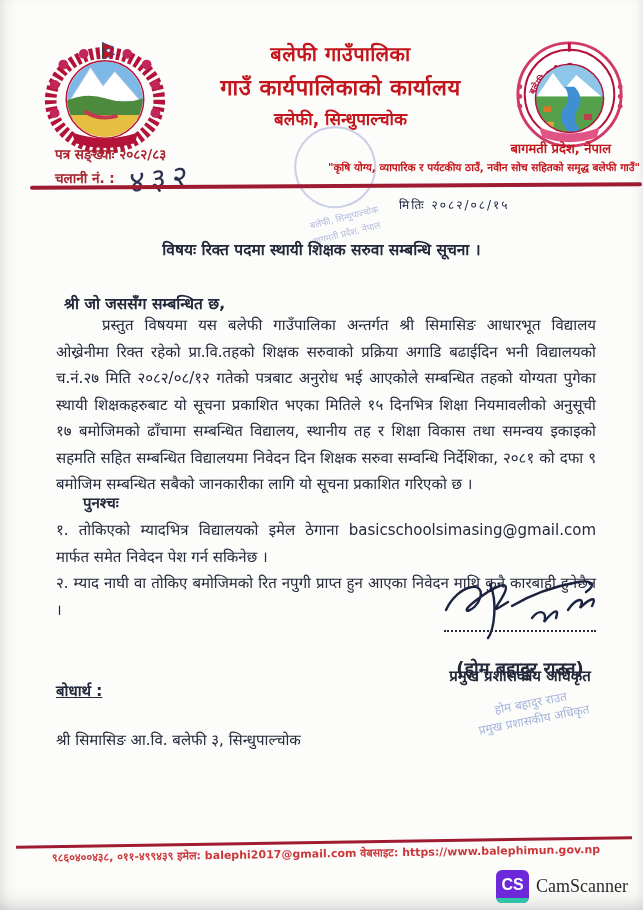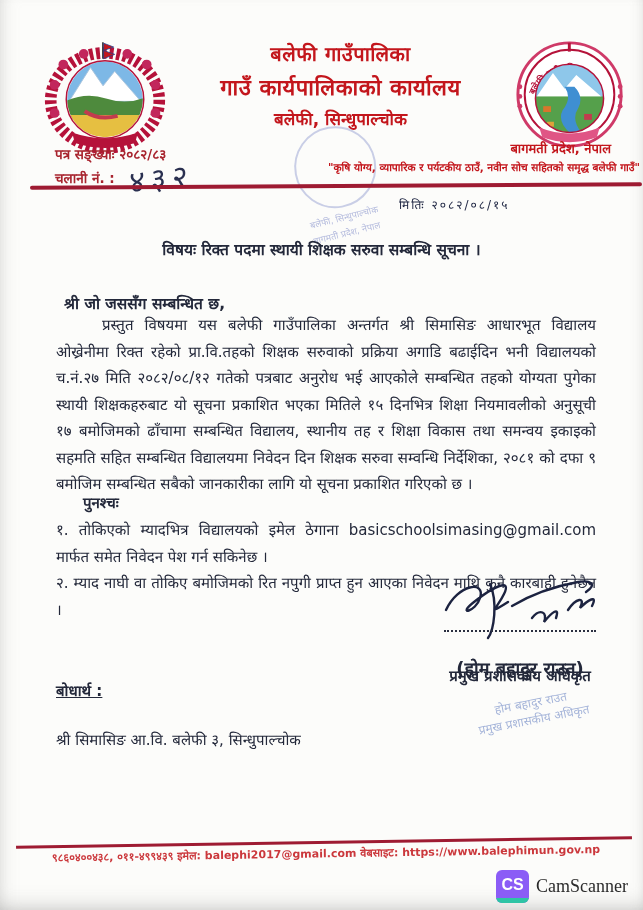--- a/index.html
+++ b/index.html
@@ -55,21 +55,21 @@
   .cc-item2{position:absolute;left:56px;top:729px;font-size:15px;color:#23283a;}
   
   .rule-footer{position:absolute;left:16px;top:841px;width:616px;height:2.5px;background:#9e1b32;transform:rotate(-.9deg);}
   .footer-contact{
     position:absolute;left:52px;top:845px;width:586px;
     font-size:11px;font-weight:bold;color:#c3161c;transform:rotate(-.9deg);
     white-space:nowrap;opacity:.85;
   }
   
   .cs-wrap{position:absolute;left:496px;top:870px;display:flex;align-items:center;gap:7px;}
-  .cs-box{position:relative;width:33px;height:33px;background:#8b5cf6;border-radius:6px;display:flex;align-items:center;justify-content:center;overflow:hidden;}
+  .cs-box{position:relative;width:33px;height:33px;background:#6d28d9;border-radius:6px;display:flex;align-items:center;justify-content:center;overflow:hidden;}
   .cs-box span{color:#fff;font-weight:bold;font-size:16px;font-family:"Liberation Sans",sans-serif;position:relative;top:-2px;}
   .cs-teal{position:absolute;left:0;right:0;bottom:0;height:5px;background:#2ec4a5;}
   .cs-label{font-family:"Liberation Serif",serif;font-size:18px;color:#2b2b2b;}
 </style>
 </head>
 <body>
 
 <div class="page">
 
   <div class="emblem emblem-left">

